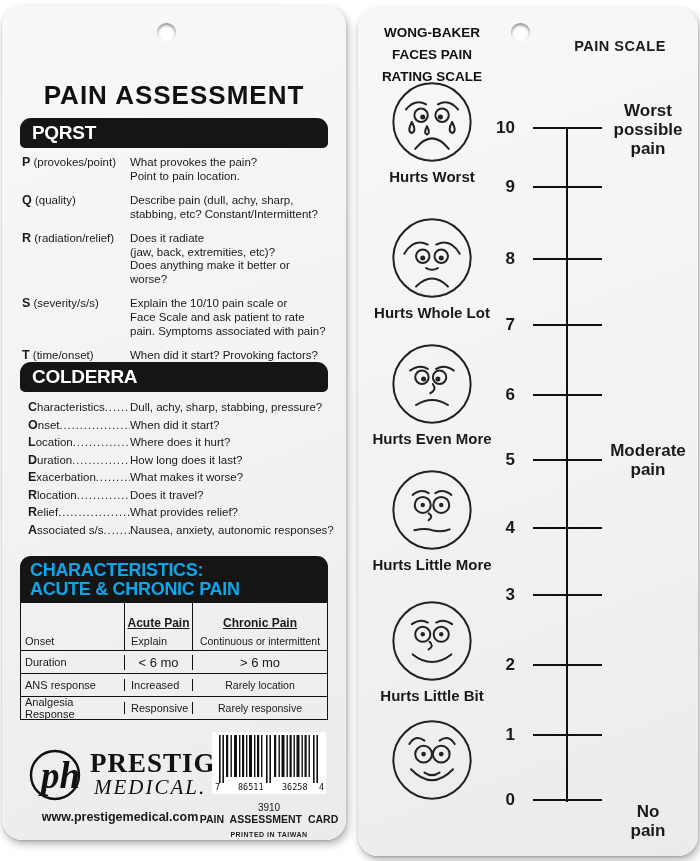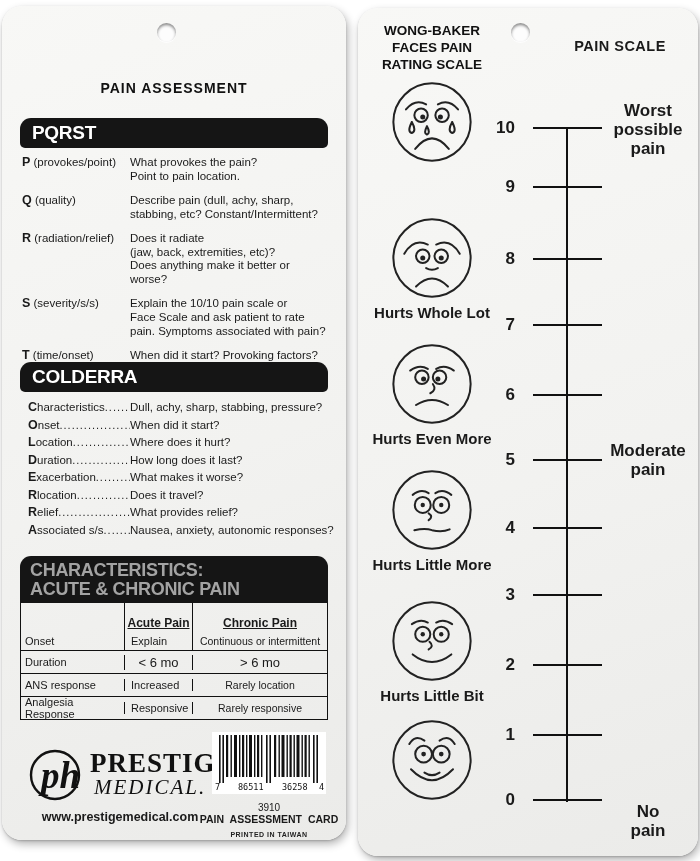--- a/index.html
+++ b/index.html
@@ -10,21 +10,21 @@
   .card { position:absolute; background:linear-gradient(160deg,#f8f8f6 0%,#f2f2f0 55%,#ebebe9 100%);
           border-radius:20px; box-shadow:2px 4px 9px rgba(0,0,0,0.30), 0 1px 2px rgba(0,0,0,0.18); }
   .card-left  { left:2px; top:6px; width:344px; height:834px; }
   .card-right { left:358px; top:8px; width:340px; height:848px; }
 
   .hole { position:absolute; width:19px; height:19px; border-radius:50%; background:#fdfdfd;
           box-shadow:inset 0 2px 3px rgba(0,0,0,0.45), inset 0 -1px 1px rgba(255,255,255,0.8), 0 1px 1px rgba(255,255,255,0.9); }
 
   
   .pa-title { position:absolute; left:0; right:0; top:74px; text-align:center;
-              font-size:14px; font-weight:bold; letter-spacing:1px; color:#111; }
+              font-size:26px; font-weight:bold; letter-spacing:1px; color:#111; }
 
   .bar { position:absolute; left:18px; width:308px; height:30px; background:#151515;
          border-radius:11px 11px 5px 5px; color:#fff; font-weight:bold; font-size:19px;
          letter-spacing:-0.3px; line-height:30px; padding-left:12px; }
   .bar-pqrst    { top:112px; }
   .bar-colderra { top:356px; }
 
   .pqrst-rows { position:absolute; left:20px; top:150px; width:306px; }
   .p-row { display:flex; margin-bottom:10px; font-size:11.5px; line-height:13.9px; }
   .p-term { width:108px; flex:none; }
@@ -33,21 +33,21 @@
 
   .c-rows { position:absolute; left:26px; top:394px; width:300px; }
   .c-row { display:flex; align-items:baseline; height:17.5px; font-size:11.5px; }
   .c-label { flex:none; white-space:nowrap; }
   .c-label b { font-size:12.5px; }
   .c-leader { flex:1; overflow:hidden; height:14px; white-space:nowrap; letter-spacing:1px; color:#222; }
   .c-leader::after { content:"......................................................."; font-size:11px; }
   .c-desc { flex:none; width:198px; white-space:nowrap; }
 
   .char-box { position:absolute; left:18px; top:550px; width:308px; }
-  .char-header { background:#151515; color:#a3a3a3; border-radius:11px 11px 0 0;
+  .char-header { background:#151515; color:#0ea5e9; border-radius:11px 11px 0 0;
                  padding:5px 0 4px 10px; font-weight:bold; font-size:18px; line-height:19px; letter-spacing:-0.3px; }
   .char-table { border:1.5px solid #111; border-top:none; font-size:11px; background:transparent; }
   .t-row { display:flex; border-top:1.5px solid #111; align-items:center; height:23px; }
   .t-row.combo { border-top:none; height:47px; align-items:stretch; }
   .t-c1 { width:103px; flex:none; padding-left:4px; }
   .t-c2 { width:69px;  flex:none; border-left:1.5px solid #111; border-right:1.5px solid #111; padding-left:6px; }
   .t-c3 { flex:1; text-align:center; font-size:10.5px; }
   .combo .t-c1 { display:flex; flex-direction:column; justify-content:flex-end; padding-bottom:3px; }
   .combo .t-c2, .combo .t-c3 { display:flex; flex-direction:column; justify-content:space-between; padding-top:13px; padding-bottom:3px; }
   .t-colhead { font-weight:bold; font-size:12px; text-decoration:underline; text-align:center; }
@@ -69,21 +69,21 @@
   .bc-d1 { left:1px; }  .bc-d2 { left:22px; background:#fff; padding:0 2px; }
   .bc-d3 { left:66px; background:#fff; padding:0 2px; } .bc-d4 { left:105px; }
   .prod-num  { position:absolute; left:0; top:70px; width:114px; text-align:center; font-size:10px; }
   .prod-name { position:absolute; left:-18px; top:81px; width:150px; text-align:center;
                font-size:10.5px; font-weight:bold; word-spacing:3px; white-space:nowrap; }
   .printed   { position:absolute; left:0; top:99px; width:114px; text-align:center;
                font-size:7px; font-weight:bold; letter-spacing:0.5px; color:#222; }
 
   
   .wb-title { position:absolute; left:-6px; top:14px; width:160px; text-align:center;
-              font-size:13.5px; font-weight:bold; line-height:17px; white-space:pre-line; color:#111; }
+              font-size:13.5px; font-weight:bold; line-height:22px; white-space:pre-line; color:#111; }
   .ps-title { position:absolute; left:200px; top:30px; width:124px; text-align:center;
               font-size:14.5px; font-weight:bold; letter-spacing:0.5px; }
 
   .face-item { position:absolute; width:168px; left:-10px; text-align:center; }
   .face-item svg { display:block; margin:0 auto; }
   .face-label { margin-top:4px; font-size:15px; font-weight:bold; white-space:nowrap; }
 
   .vline { position:absolute; left:208px; top:120px; width:2px; height:674px; background:#111; }
   .tick-line { position:absolute; left:175px; width:69px; height:2px; background:#111; }
   .tick-num  { position:absolute; left:117px; width:40px; text-align:right;
@@ -286,20 +286,21 @@
           <circle cx="37" cy="42" r="8"></circle>
             <circle cx="62" cy="42" r="8"></circle>
           <path d="M26,50 C22,58 22,62 26,63 C30,62 30,57 26,50"></path>
           <path d="M74,50 C70,57 70,62 74,63 C78,62 78,58 74,50"></path>
           <path d="M44,55 C41,61 41,64 44,65 C47,64 47,60 44,55"></path>
           <path d="M30,82 Q50,57 70,82"></path>
         </g>
         <circle cx="39" cy="44" r="3" fill="#222"></circle>
           <circle cx="60" cy="44" r="3" fill="#222"></circle>
       </svg>
+      <div class="face-label">Hurts Worst</div>
     </div>
 
     <div class="face-item" style="top:208px;">
       <svg width="84" height="84" viewBox="0 0 100 100">
         <g fill="none" stroke="#222" stroke-width="2.4" stroke-linecap="round">
           <circle cx="50" cy="50" r="46"></circle>
           <path d="M17,45 Q28,26 45,34"></path>
             <path d="M55,34 Q72,26 83,45"></path>
           <circle cx="39" cy="48" r="8"></circle>
             <circle cx="61" cy="48" r="8"></circle>

